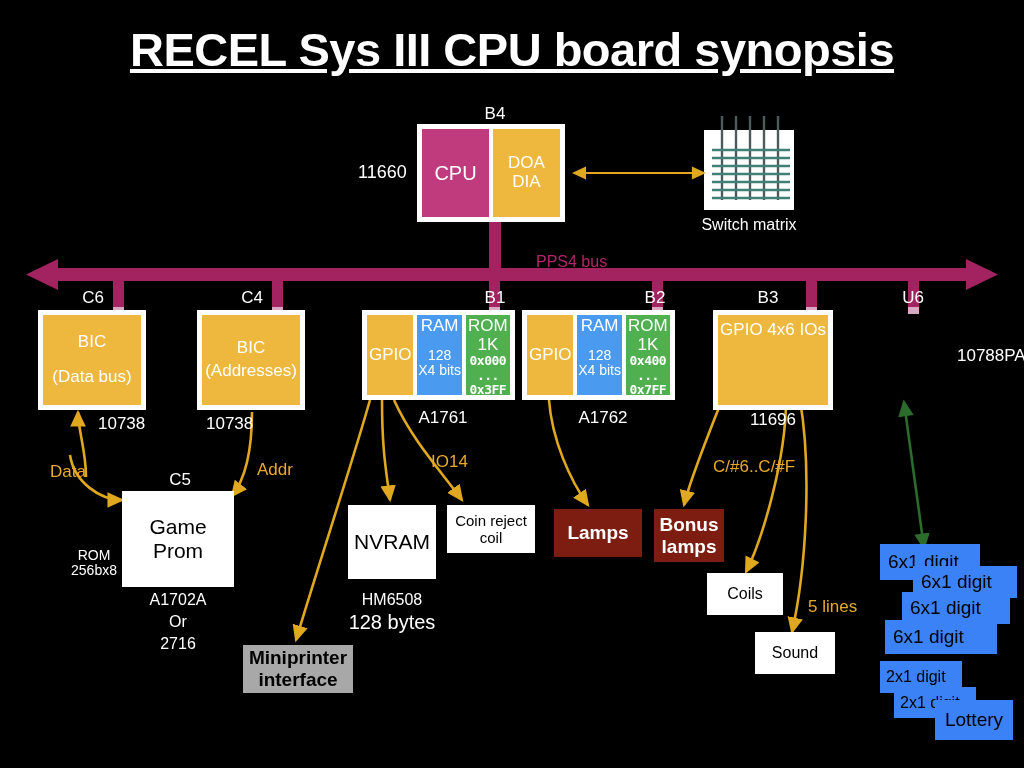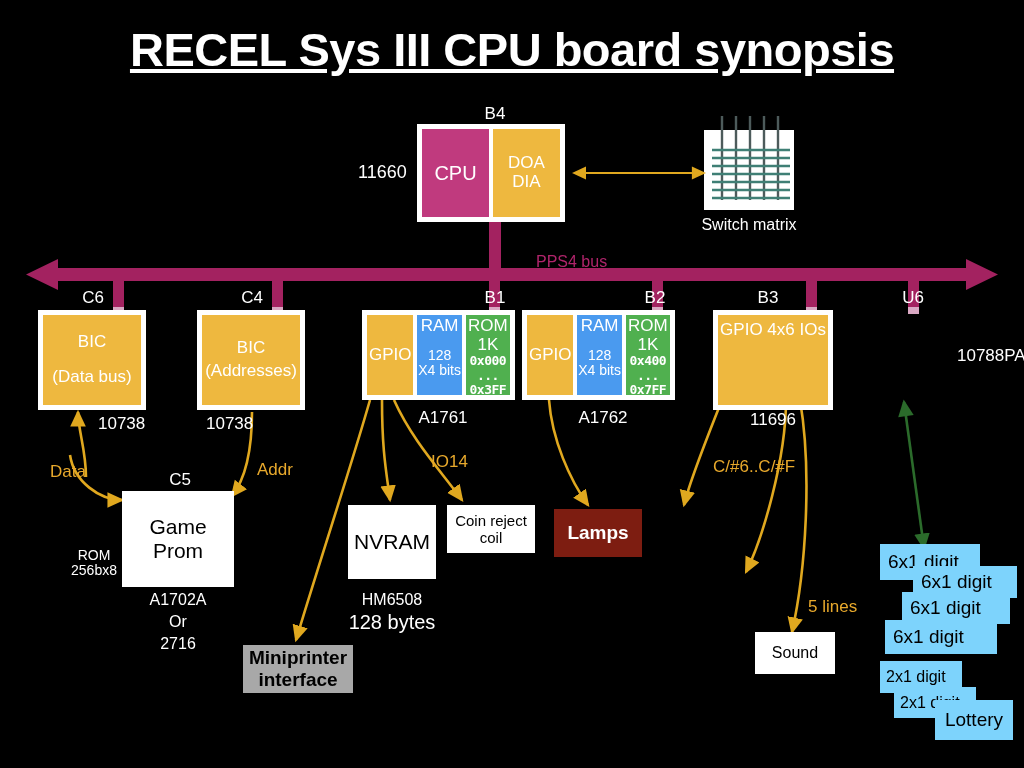--- a/index.html
+++ b/index.html
@@ -99,21 +99,21 @@
     box-sizing: border-box;
     display: flex;
     align-items: center;
     justify-content: center;
     text-align: center;
     font-size: 19px;
     font-weight: bold;
     line-height: 1.15;
   }
   .digitbox {
-    background: #7dd3fc;
+    background: #3b82f6;
     color: #000000;
     box-sizing: border-box;
     display: flex;
     align-items: center;
     justify-content: center;
     font-size: 19px;
     white-space: nowrap;
     text-align: right;
   }
 
@@ -329,21 +329,28 @@
 
   <div class="abs wbox" style="left:447px; top:505px; width:88px; height:48px; flex-direction:column; font-size:15px;">
     <div>Coin reject</div>
     <div>coil</div>
   </div>
 
   <div class="abs rbox" style="left:554px; top:509px; width:88px; height:48px;">
     <div>Lamps</div>
   </div>
 
-
+  <div class="abs rbox" style="left:654px; top:509px; width:70px; height:53px; flex-direction:column;">
+    <div>Bonus</div>
+    <div>lamps</div>
+  </div>
+
+  <div class="abs wbox" style="left:707px; top:573px; width:76px; height:42px;">
+    <div>Coils</div>
+  </div>
 
   <div class="abs wbox" style="left:755px; top:632px; width:80px; height:42px;">
     <div>Sound</div>
   </div>
 
   <div class="abs digitbox" style="left:880px; top:544px; width:100px; height:36px; justify-content:flex-start; padding-left:8px; z-index:1;">
     <span>6x1 digit</span>
   </div>
   <div class="abs digitbox" style="left:913px; top:566px; width:104px; height:32px; justify-content:flex-start; padding-left:8px; z-index:2;">
     <span>6x1 digit</span>

